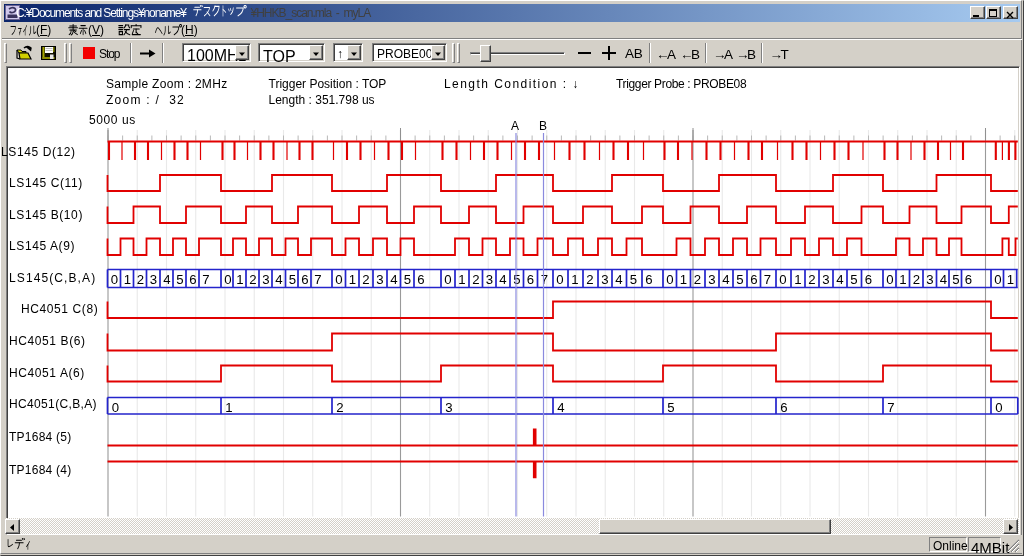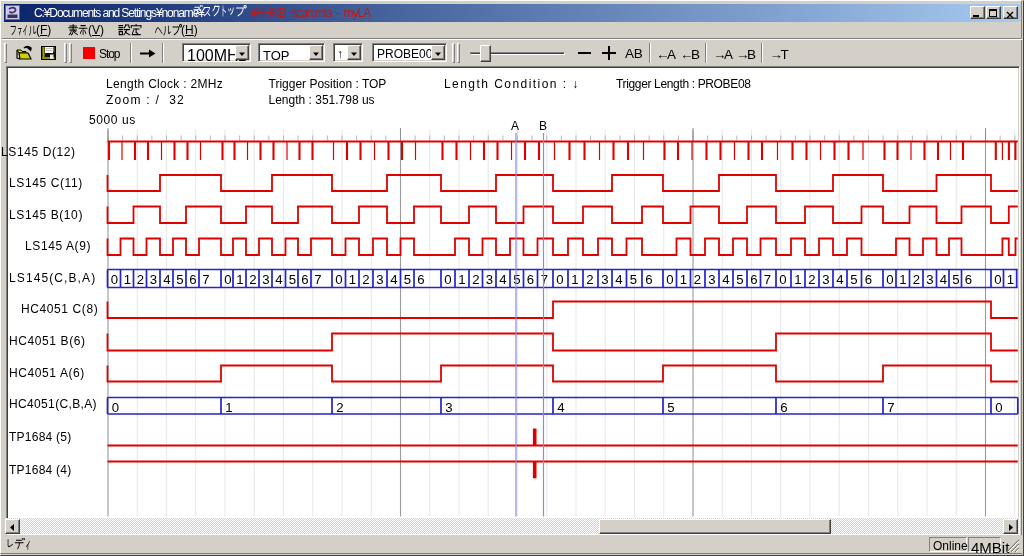--- a/index.html
+++ b/index.html
@@ -7,21 +7,21 @@
 </style></head><body>
 <div class="ab" style="left:0;top:0;width:1024px;height:556px;border:1px solid #d4d0c8;border-right-color:#404040;border-bottom-color:#404040"></div>
 <div class="ab" style="left:1;top:1;width:1022px;height:554px;border:1px solid #fff;border-right-color:#808080;border-bottom-color:#808080"></div>
 <div class="ab" style="left:4px;top:4px;width:1016px;height:18px;background:linear-gradient(to right,#0a246a,#a6caf0)"></div>
 <svg class="ab" style="left:5px;top:5px" width="15" height="15" viewBox="0 0 15 15">
     <rect x="0" y="0" width="15" height="15" fill="#cfc8ec"></rect>
     <rect x="0.5" y="0.5" width="14" height="14" fill="none" stroke="#6a6490" stroke-width="1"></rect>
     <path d="M4,4 Q7.5,1.5 10,3.5 Q11.5,5.5 9,7 Q6,8.5 4.5,6.5" stroke="#39335c" stroke-width="1.7" fill="none"></path>
     <rect x="2.5" y="9.5" width="10" height="3.5" fill="#39335c"></rect>
   </svg>
-<div class="ab" style="left:34px;top:6px;font-size:12px;letter-spacing:-1.1px;color:#fff;white-space:pre">C:¥Documents and Settings¥noname¥</div>
+<div class="ab" style="left:16px;top:6px;font-size:12px;letter-spacing:-1.1px;color:#fff;white-space:pre">C:¥Documents and Settings¥noname¥</div>
 <div class="ab" style="left:193px;top:5px"><svg width="58" height="13" viewBox="0 0 58 13" style="display:inline-block;vertical-align:top">
       <g transform="translate(0,0) scale(0.792,1)" stroke="#fff" stroke-width="1.1" fill="none" stroke-linecap="round">
         <path d="M2.2,2.2 H8.2"></path>
         <path d="M0.8,4.8 H10.2"></path>
         <path d="M5.8,4.8 Q5.8,8.2 3.8,10.6"></path>
         <path d="M9.2,0.4 L10,1.8"></path>
         <path d="M11,0 L11.8,1.4"></path>
       </g>
       <g transform="translate(9.8,0) scale(0.725,1)" stroke="#fff" stroke-width="1.1" fill="none" stroke-linecap="round">
         <path d="M1.8,2.5 H9.3 Q8.8,6.8 2.2,10.8"></path>
@@ -38,21 +38,21 @@
       <g transform="translate(34.8,0) scale(0.592,1)" stroke="#fff" stroke-width="1.1" fill="none" stroke-linecap="round">
         <path d="M1.4,4 L2.4,6"></path>
         <path d="M4.4,3.4 L5.4,5.4"></path>
         <path d="M9.2,2.8 Q9.2,7.2 4.8,9.4"></path>
       </g>
       <g transform="translate(42.2,0) scale(0.892,1)" stroke="#fff" stroke-width="1.1" fill="none" stroke-linecap="round">
         <path d="M1.5,3 H9 Q8.8,7.8 3.2,10.8"></path>
         <path d="M10.2,0.8 A1.25,1.25 0 1 0 10.21,0.79"></path>
       </g>
     </svg></div>
-<div class="ab" style="left:250.5px;top:6px;font-size:12px;letter-spacing:-1.0px;color:#b91c1c;white-space:pre">¥HHKB_scan.mla  -  myLA</div>
+<div class="ab" style="left:250.5px;top:6px;font-size:12px;letter-spacing:-1.0px;color:#404040;white-space:pre">¥HHKB_scan.mla  -  myLA</div>
 <div class="ab" style="left:970px;top:6px;width:15px;height:13px;background:#d4d0c8;border:1px solid #fff;border-right-color:#404040;border-bottom-color:#404040;box-shadow:inset -1px -1px 0 #808080">
     <div class="ab" style="left:2px;top:8px;width:6px;height:2px;background:#000"></div>
   </div>
 <div class="ab" style="left:986px;top:6px;width:15px;height:13px;background:#d4d0c8;border:1px solid #fff;border-right-color:#404040;border-bottom-color:#404040;box-shadow:inset -1px -1px 0 #808080">
     <div class="ab" style="left:2px;top:2px;width:8px;height:8px;border:1px solid #000;border-top-width:2px"></div>
   </div>
 <div class="ab" style="left:1003px;top:6px;width:15px;height:13px;background:#d4d0c8;border:1px solid #fff;border-right-color:#404040;border-bottom-color:#404040;box-shadow:inset -1px -1px 0 #808080"><svg width="13" height="11">
       <path d="M3,2 L9,8 M9,2 L3,8" stroke="#000" stroke-width="1.4"></path>
     </svg></div>
 <div class="ab" style="left:10px;top:24px"><svg width="27" height="13" viewBox="0 0 27 13" style="display:inline-block;vertical-align:top">
@@ -161,21 +161,21 @@
     <path d="M9,0.5 L15.5,4.5 L9,8.5 Z" fill="#000"></path>
   </svg>
 <div class="ab" style="left:162px;top:43px;width:2px;height:20px;border-left:1px solid #808080;border-right:1px solid #fff"></div>
 <div class="ab" style="left:182px;top:43px;width:69px;height:19px;background:#fff;border:1px solid #808080;border-right-color:#fff;border-bottom-color:#fff;box-shadow:inset 1px 1px 0 #404040, inset -1px -1px 0 #d4d0c8">
     <div class="ab" style="left:4px;top:3px;font-size:16px;letter-spacing:0px;color:#000;white-space:pre">100MHz</div>
     <div class="ab" style="right:1px;top:1px;width:14px;height:15px;background:#d4d0c8;border:1px solid #fff;border-right-color:#404040;border-bottom-color:#404040;box-shadow:inset -1px -1px 0 #808080"><svg width="12" height="13">
         <path d="M3,5.5 L9,5.5 L6,9 Z" fill="#000"></path>
       </svg></div>
   </div>
 <div class="ab" style="left:258px;top:43px;width:67px;height:19px;background:#fff;border:1px solid #808080;border-right-color:#fff;border-bottom-color:#fff;box-shadow:inset 1px 1px 0 #404040, inset -1px -1px 0 #d4d0c8">
-    <div class="ab" style="left:4px;top:4px;font-size:13px;letter-spacing:0px;color:#000;white-space:pre">TOP</div>
+    <div class="ab" style="left:4px;top:4px;font-size:16px;letter-spacing:0px;color:#000;white-space:pre">TOP</div>
     <div class="ab" style="right:1px;top:1px;width:14px;height:15px;background:#d4d0c8;border:1px solid #fff;border-right-color:#404040;border-bottom-color:#404040;box-shadow:inset -1px -1px 0 #808080"><svg width="12" height="13">
         <path d="M3,5.5 L9,5.5 L6,9 Z" fill="#000"></path>
       </svg></div>
   </div>
 <div class="ab" style="left:333px;top:43px;width:30px;height:19px;background:#fff;border:1px solid #808080;border-right-color:#fff;border-bottom-color:#fff;box-shadow:inset 1px 1px 0 #404040, inset -1px -1px 0 #d4d0c8">
     <div class="ab" style="left:3px;top:3px;font-size:12px;letter-spacing:0px;color:#000;white-space:pre">↑</div>
     <div class="ab" style="right:1px;top:1px;width:14px;height:15px;background:#d4d0c8;border:1px solid #fff;border-right-color:#404040;border-bottom-color:#404040;box-shadow:inset -1px -1px 0 #808080"><svg width="12" height="13">
         <path d="M3,5.5 L9,5.5 L6,9 Z" fill="#000"></path>
       </svg></div>
   </div>
@@ -197,33 +197,33 @@
 <div class="ab" style="left:649px;top:43px;width:2px;height:20px;border-left:1px solid #808080;border-right:1px solid #fff"></div>
 <div class="ab tb" style="left:656px;top:46.5px;font-size:13.5px;letter-spacing:-2.4px">←A</div>
 <div class="ab tb" style="left:680px;top:46.5px;font-size:13.5px;letter-spacing:-2.4px">←B</div>
 <div class="ab" style="left:705px;top:43px;width:2px;height:20px;border-left:1px solid #808080;border-right:1px solid #fff"></div>
 <div class="ab tb" style="left:713px;top:46.5px;font-size:13.5px;letter-spacing:-2.4px">→A</div>
 <div class="ab tb" style="left:736px;top:46.5px;font-size:13.5px;letter-spacing:-2.4px">→B</div>
 <div class="ab" style="left:761px;top:43px;width:2px;height:20px;border-left:1px solid #808080;border-right:1px solid #fff"></div>
 <div class="ab tb" style="left:769.5px;top:46.5px;font-size:13.5px;letter-spacing:-2.4px">→T</div>
 <div class="ab" style="left:6px;top:66px;width:1014px;height:469px;border:1px solid #808080;border-right-color:#fff;border-bottom-color:#fff;box-shadow:inset 1px 1px 0 #404040"></div>
 <div class="ab" style="left:8px;top:68px;width:1010px;height:465px;background:#fff"></div>
-<div class="ab tb" style="left:106px;top:77px;letter-spacing:0.3px">Length Clock : 2MHz</div>
+<div class="ab tb" style="left:106px;top:77px;letter-spacing:0.3px">Sample Zoom : 2MHz</div>
 <div class="ab tb" style="left:268.5px;top:77px;letter-spacing:0px">Trigger Position : TOP</div>
 <div class="ab tb" style="left:444px;top:77px;letter-spacing:1.45px">Length Condition : ↓</div>
-<div class="ab tb" style="left:616px;top:77px;letter-spacing:-0.35px">Trigger Length : PROBE08</div>
+<div class="ab tb" style="left:616px;top:77px;letter-spacing:-0.35px">Trigger Probe : PROBE08</div>
 <div class="ab tb" style="left:106px;top:92.5px;letter-spacing:1.25px">Zoom : /  32</div>
 <div class="ab tb" style="left:268.5px;top:92.5px;letter-spacing:0px">Length : 351.798 us</div>
 <div class="ab tb" style="left:89px;top:112.5px;letter-spacing:0.6px">5000 us</div>
 <div class="ab tb" style="left:511px;top:119px">A</div>
 <div class="ab tb" style="left:539px;top:119px">B</div>
 <div class="ab tb" style="left:1px;top:144.5px;letter-spacing:0.6px">LS145 D(12)</div>
 <div class="ab tb" style="left:9px;top:176px;letter-spacing:0.6px">LS145 C(11)</div>
 <div class="ab tb" style="left:9px;top:207.5px;letter-spacing:0.6px">LS145 B(10)</div>
-<div class="ab tb" style="left:25px;top:239px;letter-spacing:0.6px">LS145 A(9)</div>
+<div class="ab tb" style="left:9px;top:239px;letter-spacing:0.6px">LS145 A(9)</div>
 <div class="ab tb" style="left:9px;top:270.5px;letter-spacing:1.1px">LS145(C,B,A)</div>
 <div class="ab tb" style="left:21px;top:302px;letter-spacing:0.6px">HC4051 C(8)</div>
 <div class="ab tb" style="left:9px;top:333.5px;letter-spacing:0.6px">HC4051 B(6)</div>
 <div class="ab tb" style="left:9px;top:365.5px;letter-spacing:0.6px">HC4051 A(6)</div>
 <div class="ab tb" style="left:9px;top:397px;letter-spacing:0.35px">HC4051(C,B,A)</div>
 <div class="ab tb" style="left:9px;top:429.5px;letter-spacing:0.25px">TP1684 (5)</div>
 <div class="ab tb" style="left:9px;top:462.5px;letter-spacing:0.25px">TP1684 (4)</div>
 <svg width="1024" height="556" viewBox="0 0 1024 556" style="position:absolute;left:0;top:0">
     <path d="M137.25,130 V516.5 M166.5,130 V516.5 M195.75,130 V516.5 M225,130 V516.5 M254.25,130 V516.5 M283.5,130 V516.5 M312.75,130 V516.5 M342,130 V516.5 M371.25,130 V516.5 M429.75,130 V516.5 M459,130 V516.5 M488.25,130 V516.5 M517.5,130 V516.5 M546.75,130 V516.5 M576,130 V516.5 M605.25,130 V516.5 M634.5,130 V516.5 M663.75,130 V516.5 M722.25,130 V516.5 M751.5,130 V516.5 M780.75,130 V516.5 M810,130 V516.5 M839.25,130 V516.5 M868.5,130 V516.5 M897.75,130 V516.5 M927,130 V516.5 M956.25,130 V516.5 M1014.75,130 V516.5" stroke="#e9e9e9" stroke-width="1.1" fill="none"></path>
     <path d="M108,130 V516.5 M400.5,130 V516.5 M693,130 V516.5 M985.5,130 V516.5" stroke="#9a9a9a" stroke-width="1.1" fill="none"></path>

